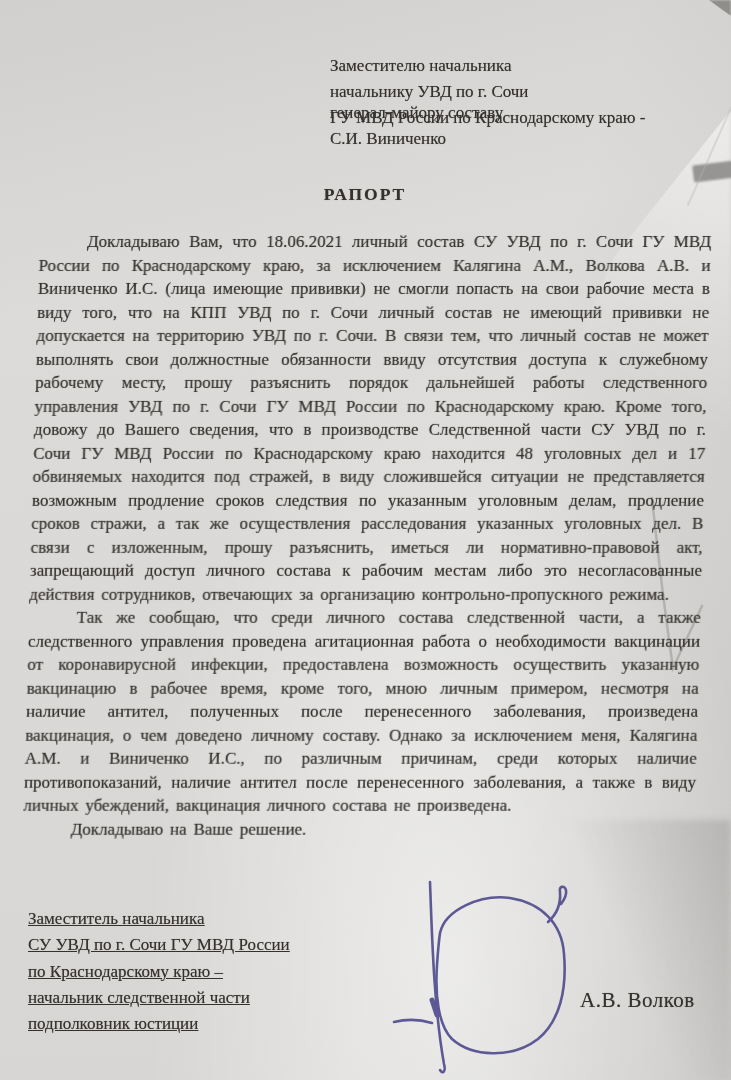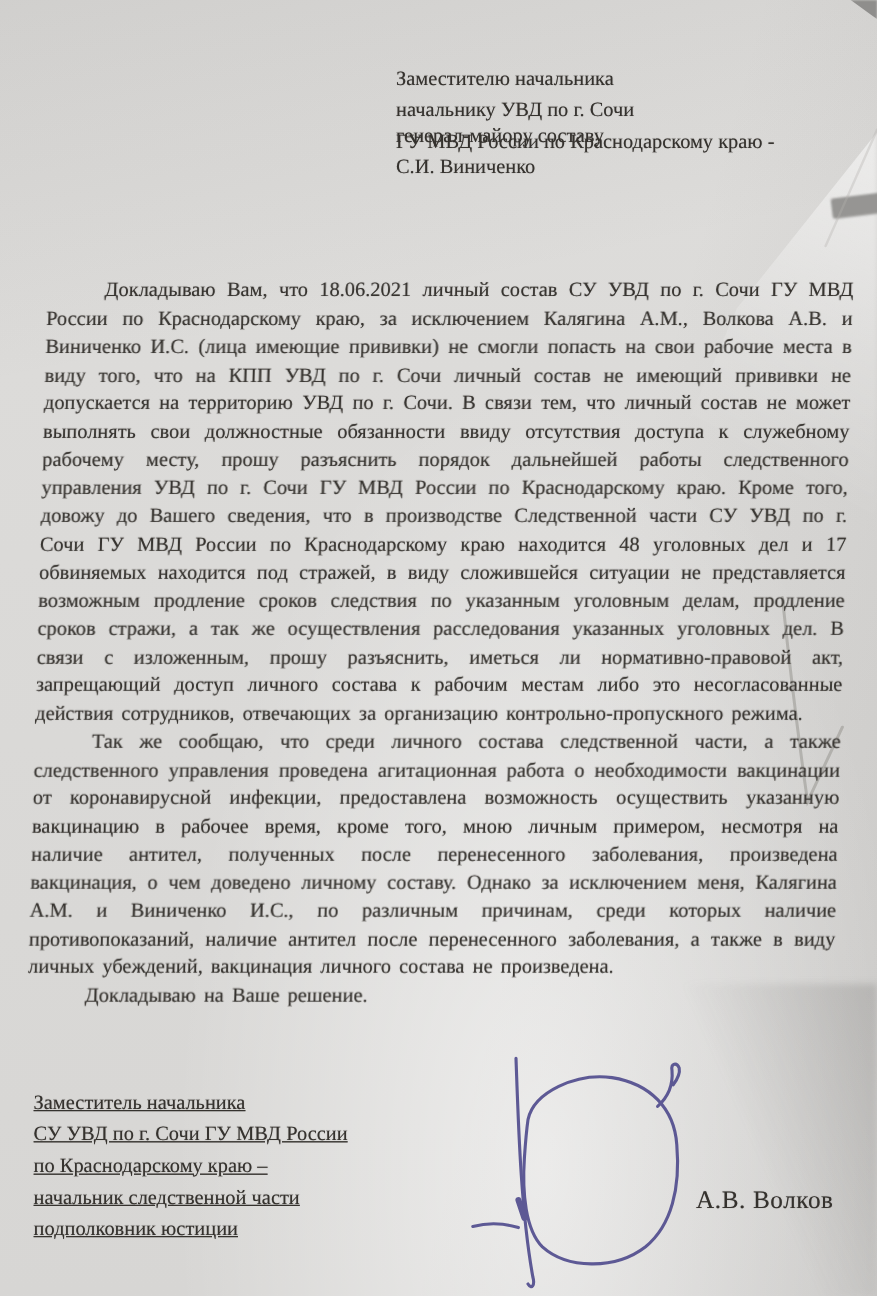--- a/index.html
+++ b/index.html
@@ -87,20 +87,21 @@
   <div class="recipient txt">
     <span class="line">Заместителю начальника</span>
     <span class="line">начальнику УВД по г. Сочи</span>
     <span class="line">ГУ МВД России по Краснодарскому краю -</span>
   </div>
   <div class="addressee txt">
     <span class="line">генерал-майору составу</span>
     <span class="line">С.И. Виниченко</span>
   </div>
 
+  <div class="doc-title txt">РАПОРТ</div>
 
   <div class="body-text txt">
     <p>Докладываю Вам, что 18.06.2021 личный состав СУ УВД по г. Сочи ГУ МВД России по Краснодарскому краю, за исключением Калягина А.М., Волкова А.В. и Виниченко И.С. (лица имеющие прививки) не смогли попасть на свои рабочие места в виду того, что на КПП УВД по г. Сочи личный состав не имеющий прививки не допускается на территорию УВД по г. Сочи. В связи тем, что личный состав не может выполнять свои должностные обязанности ввиду отсутствия доступа к служебному рабочему месту, прошу разъяснить порядок дальнейшей работы следственного управления УВД по г. Сочи ГУ МВД России по Краснодарскому краю. Кроме того, довожу до Вашего сведения, что в производстве Следственной части СУ УВД по г. Сочи ГУ МВД России по Краснодарскому краю находится 48 уголовных дел и 17 обвиняемых находится под стражей, в виду сложившейся ситуации не представляется возможным продление сроков следствия по указанным уголовным делам, продление сроков стражи, а так же осуществления расследования указанных уголовных дел. В связи с изложенным, прошу разъяснить, иметься ли нормативно-правовой акт, запрещающий доступ личного состава к рабочим местам либо это несогласованные действия сотрудников, отвечающих за организацию контрольно-пропускного режима.</p>
     <p>Так же сообщаю, что среди личного состава следственной части, а также следственного управления проведена агитационная работа о необходимости вакцинации от коронавирусной инфекции, предоставлена возможность осуществить указанную вакцинацию в рабочее время, кроме того, мною личным примером, несмотря на наличие антител, полученных после перенесенного заболевания, произведена вакцинация, о чем доведено личному составу. Однако за исключением меня, Калягина А.М. и Виниченко И.С., по различным причинам, среди которых наличие противопоказаний, наличие антител после перенесенного заболевания, а также в виду личных убеждений, вакцинация личного состава не произведена.</p>
     <p class="closing">Докладываю на Ваше решение.</p>
   </div>
 
   <div class="sign-block txt">
     <span class="line">Заместитель начальника</span>
     <span class="line">СУ УВД по г. Сочи ГУ МВД России</span>

